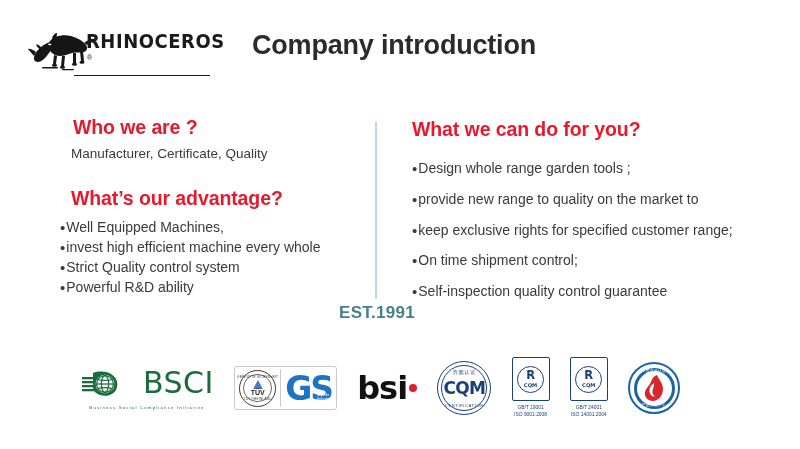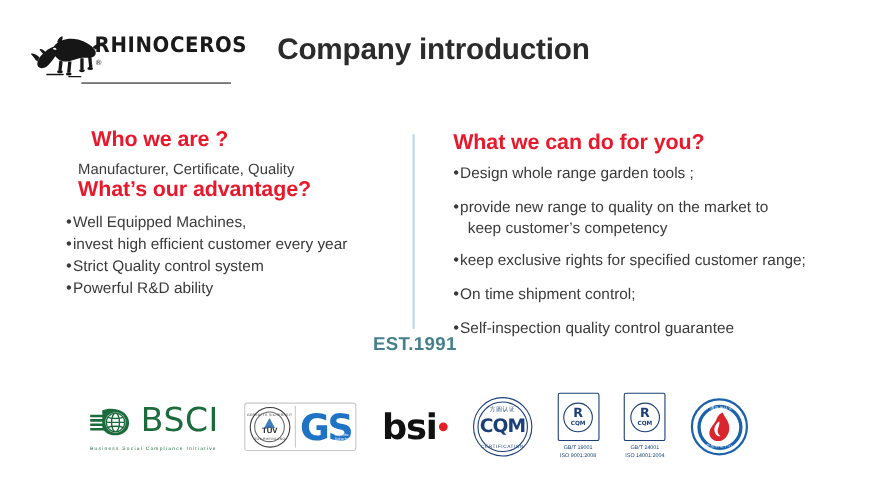--- a/index.html
+++ b/index.html
@@ -99,22 +99,22 @@
   }
 
   .red-heading {
     color: #e8192c;
     font-weight: bold;
     font-size: 19.5px;
     letter-spacing: -0.1px;
     white-space: nowrap;
   }
 
-  #who-we-are-heading { margin-left: 23px; }
-  #advantage-heading  { margin-left: 11px; }
+  #who-we-are-heading { margin-left: 13px; }
+  #advantage-heading  { margin-left: 11px; margin-top: 26px; }
 
   #who-we-are-text {
     margin-left: 11px;
     margin-top: 7px;
     font-size: 13.5px;
     color: #3a3a3a;
   }
 
   #advantage-list { margin-top: 8px; }
 
@@ -131,21 +131,21 @@
     font-size: 15px;
     line-height: 1.32;
     color: #3a3a3a;
     margin-right: 1px;
   }
 
   .bullet-text { flex: 1 1 auto; }
 
   #what-we-can-do-heading {
     font-size: 19.5px;
-    margin-bottom: 7px;
+    margin-bottom: 18px;
   }
 
   #capability-list .bullet-line {
     margin-bottom: 11px;
     line-height: 1.34;
   }
 
   #capability-list .bullet-line:last-child { margin-bottom: 0; }
 
   .indent-cont { display: block; padding-left: 7px; }
@@ -178,21 +178,21 @@
 
   
   #cert-bsci { flex-direction: column; justify-content: center; }
   #bsci-row { display: flex; align-items: center; }
   #bsci-word {
     font-family: "DejaVu Sans", sans-serif;
     font-size: 30px;
     color: #1c6b3c;
     letter-spacing: 0.5px;
     line-height: 1;
-    margin-left: 4px;
+    margin-left: 19px;
   }
   #bsci-tagline {
     font-size: 4.4px;
     color: #1c6b3c;
     letter-spacing: 1.15px;
     margin-top: 5px;
     white-space: nowrap;
     text-align: center;
   }
 
@@ -478,21 +478,21 @@
 
     <div id="advantage-list">
 
       <div class="bullet-line">
         <span class="bullet-dot">•</span>
         <span class="bullet-text">Well Equipped Machines,</span>
       </div>
 
       <div class="bullet-line">
         <span class="bullet-dot">•</span>
-        <span class="bullet-text">invest high efficient  customer  every year</span>
+        <span class="bullet-text">invest high efficient  machine  every whole</span>
       </div>
 
       <div class="bullet-line">
         <span class="bullet-dot">•</span>
         <span class="bullet-text">Strict Quality control system</span>
       </div>
 
       <div class="bullet-line">
         <span class="bullet-dot">•</span>
         <span class="bullet-text">Powerful R&amp;D ability</span>
@@ -508,21 +508,20 @@
 
       <div class="bullet-line">
         <span class="bullet-dot">•</span>
         <span class="bullet-text">Design whole range garden tools ;</span>
       </div>
 
       <div class="bullet-line">
         <span class="bullet-dot">•</span>
         <span class="bullet-text">
           <span>provide new range to quality on the market to</span>
-          <span class="indent-cont">keep customer’s   competency</span>
         </span>
       </div>
 
       <div class="bullet-line">
         <span class="bullet-dot">•</span>
         <span class="bullet-text">keep exclusive rights for specified customer range;</span>
       </div>
 
       <div class="bullet-line">
         <span class="bullet-dot">•</span>

